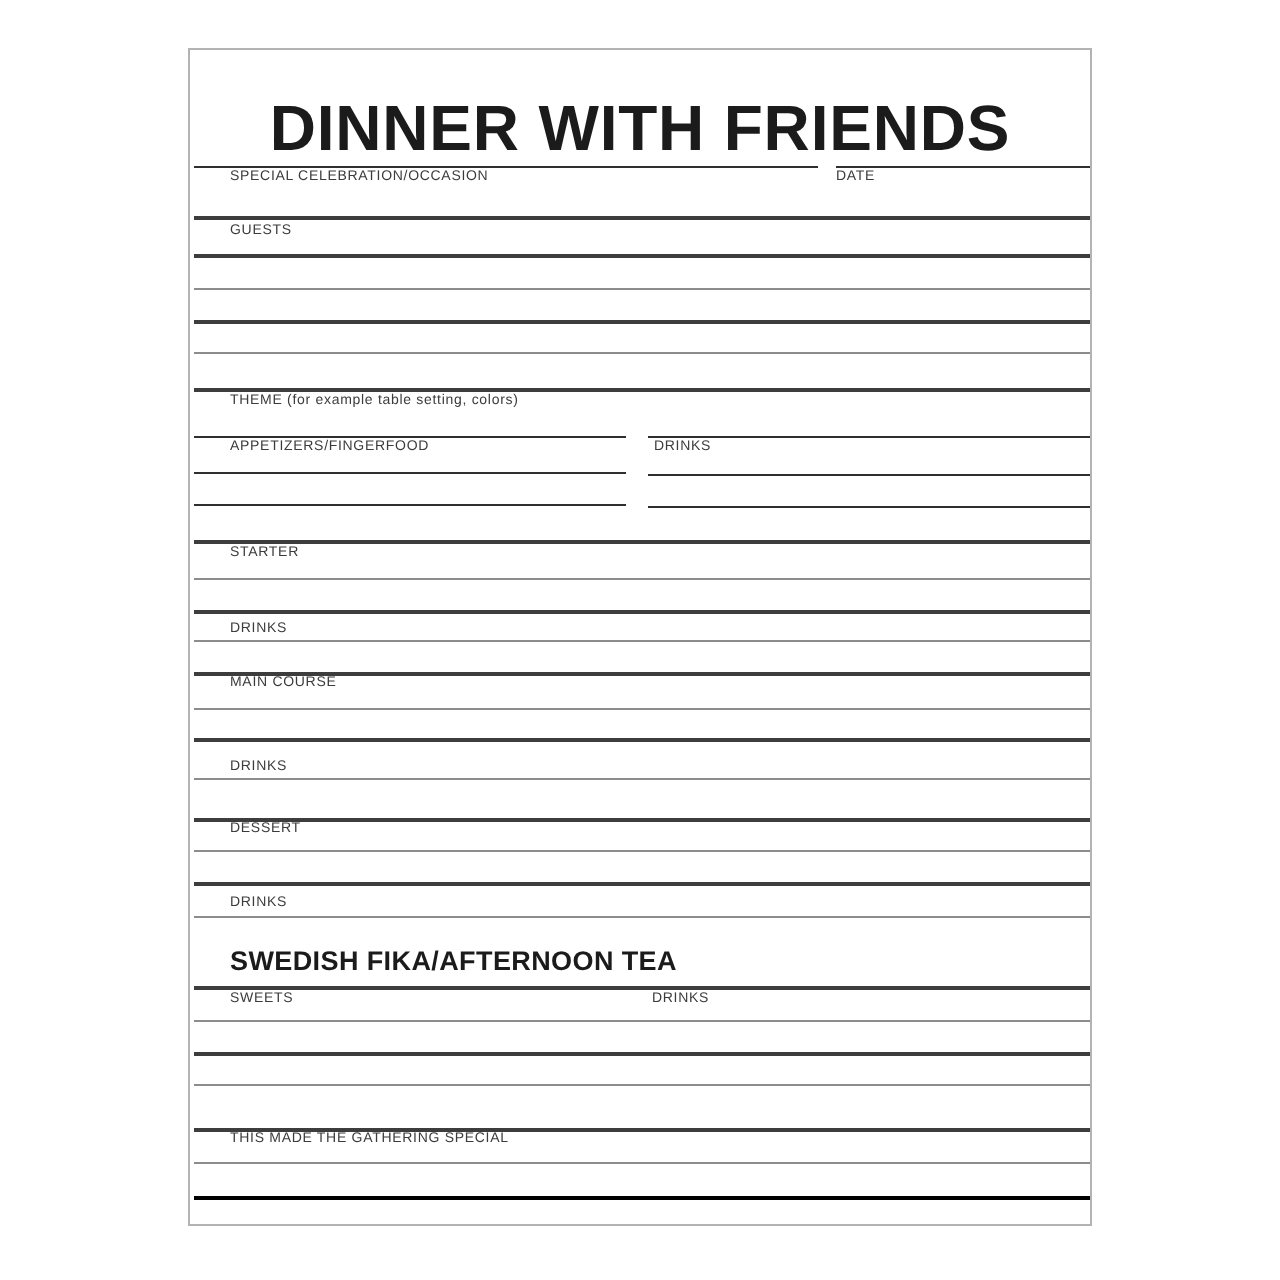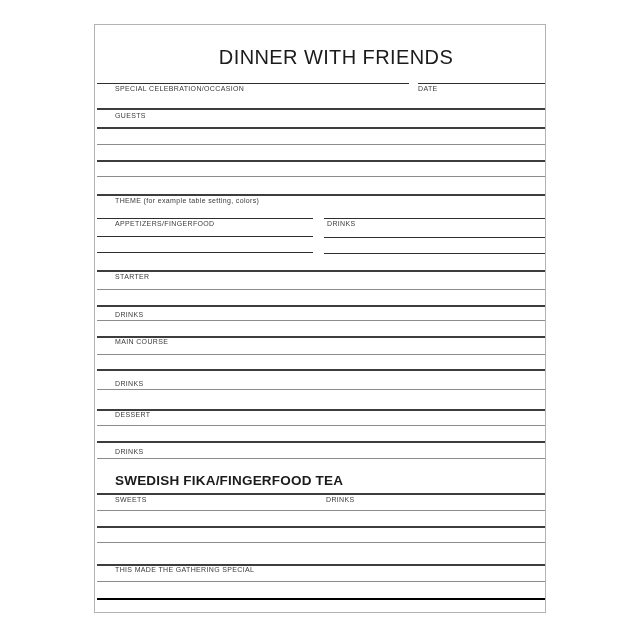--- a/index.html
+++ b/index.html
@@ -22,26 +22,26 @@
     left: 94px;
     top: 24px;
     width: 452px;
     height: 589px;
     background: #ffffff;
     border: 1px solid #b3b3b3;
     box-sizing: border-box;
   }
   .doc-title {
     position: absolute;
-    left: 16px;
+    left: 0;
     top: 21px;
     width: 100%;
     text-align: center;
-    font-size: 20px;
-    font-weight: 400;
+    font-size: 32px;
+    font-weight: 700;
     letter-spacing: 0.4px;
     color: #1b1b1b;
     white-space: nowrap;
   }
   .section-heading {
     position: absolute;
     font-size: 13.5px;
     font-weight: 700;
     letter-spacing: 0.2px;
     color: #1b1b1b;
@@ -110,21 +110,21 @@
     <div class="field-label" style="left:20px;top:355px;">DRINKS</div>
     <div class="rule l" style="left:2px;top:364px;width:448px;"></div>
 
     <div class="rule s" style="left:2px;top:384px;width:448px;"></div>
     <div class="field-label" style="left:20px;top:386px;">DESSERT</div>
     <div class="rule l" style="left:2px;top:400px;width:448px;"></div>
     <div class="rule s" style="left:2px;top:416px;width:448px;"></div>
     <div class="field-label" style="left:20px;top:423px;">DRINKS</div>
     <div class="rule l" style="left:2px;top:433px;width:448px;"></div>
 
-    <div class="section-heading" style="left:20px;top:448px;">SWEDISH FIKA/FINGERFOOD TEA</div>
+    <div class="section-heading" style="left:20px;top:448px;">SWEDISH FIKA/AFTERNOON TEA</div>
 
     <div class="rule s" style="left:2px;top:468px;width:448px;"></div>
     <div class="field-label" style="left:20px;top:471px;">SWEETS</div>
     <div class="field-label" style="left:231px;top:471px;">DRINKS</div>
     <div class="rule l" style="left:2px;top:485px;width:448px;"></div>
     <div class="rule s" style="left:2px;top:501px;width:448px;"></div>
     <div class="rule l" style="left:2px;top:517px;width:448px;"></div>
 
     <div class="rule s" style="left:2px;top:539px;width:448px;"></div>
     <div class="field-label" style="left:20px;top:541px;">THIS MADE THE GATHERING SPECIAL</div>

